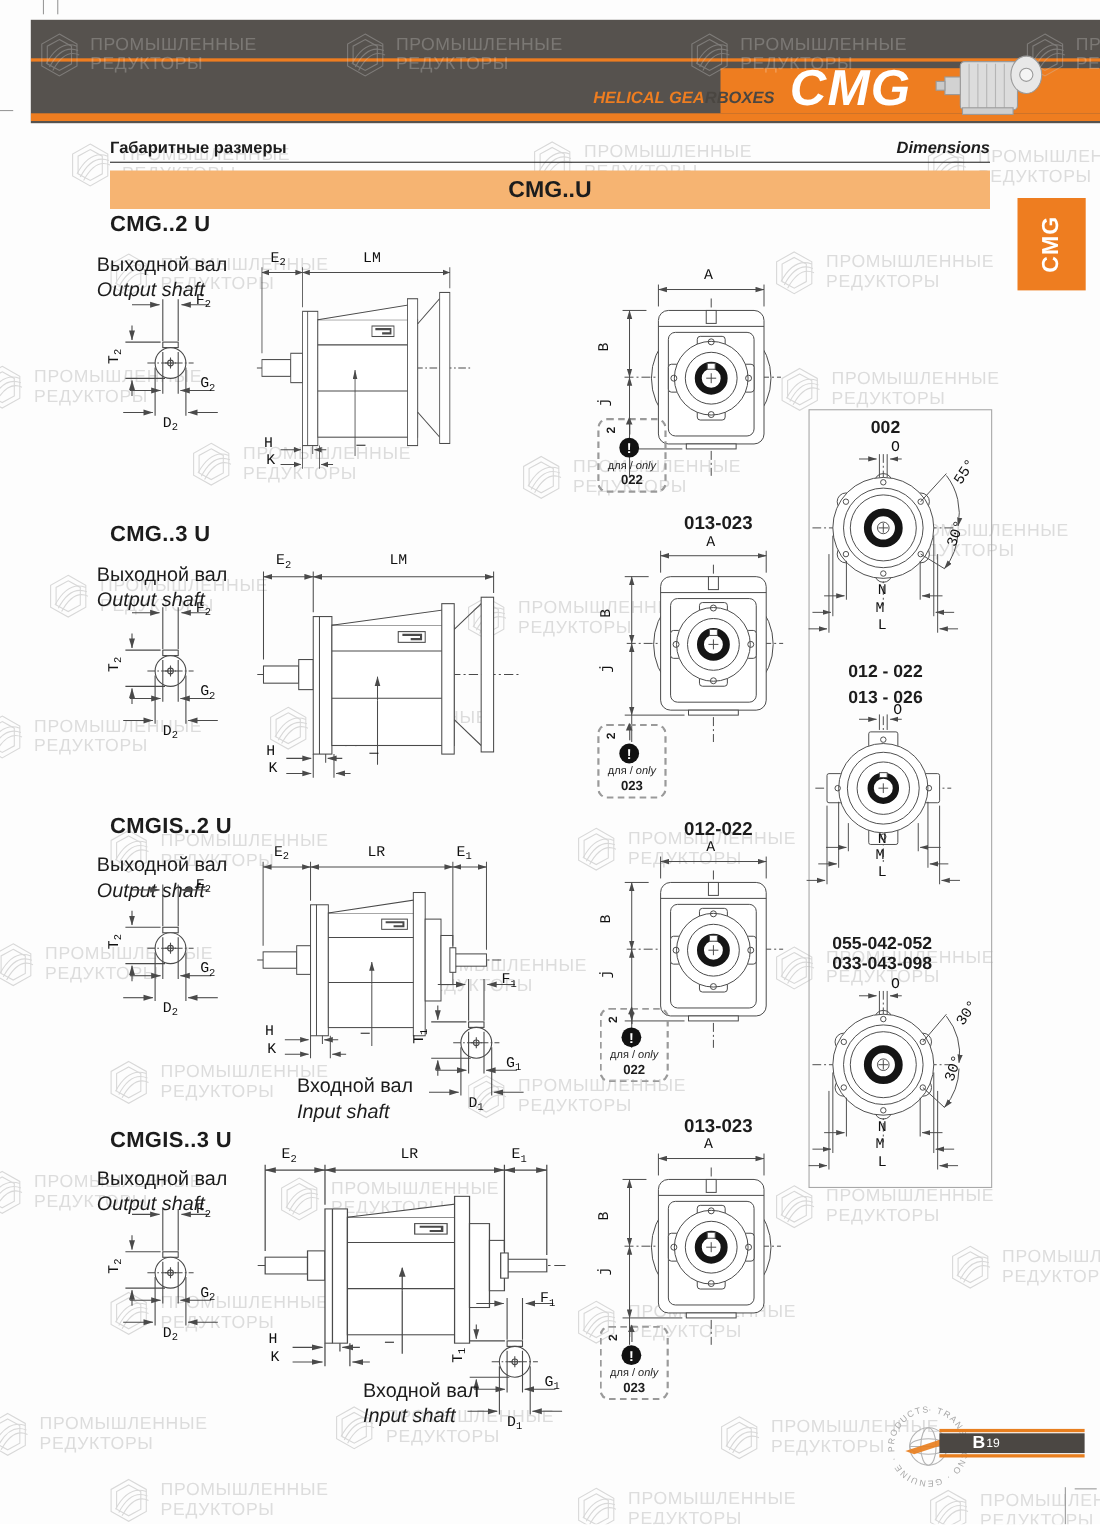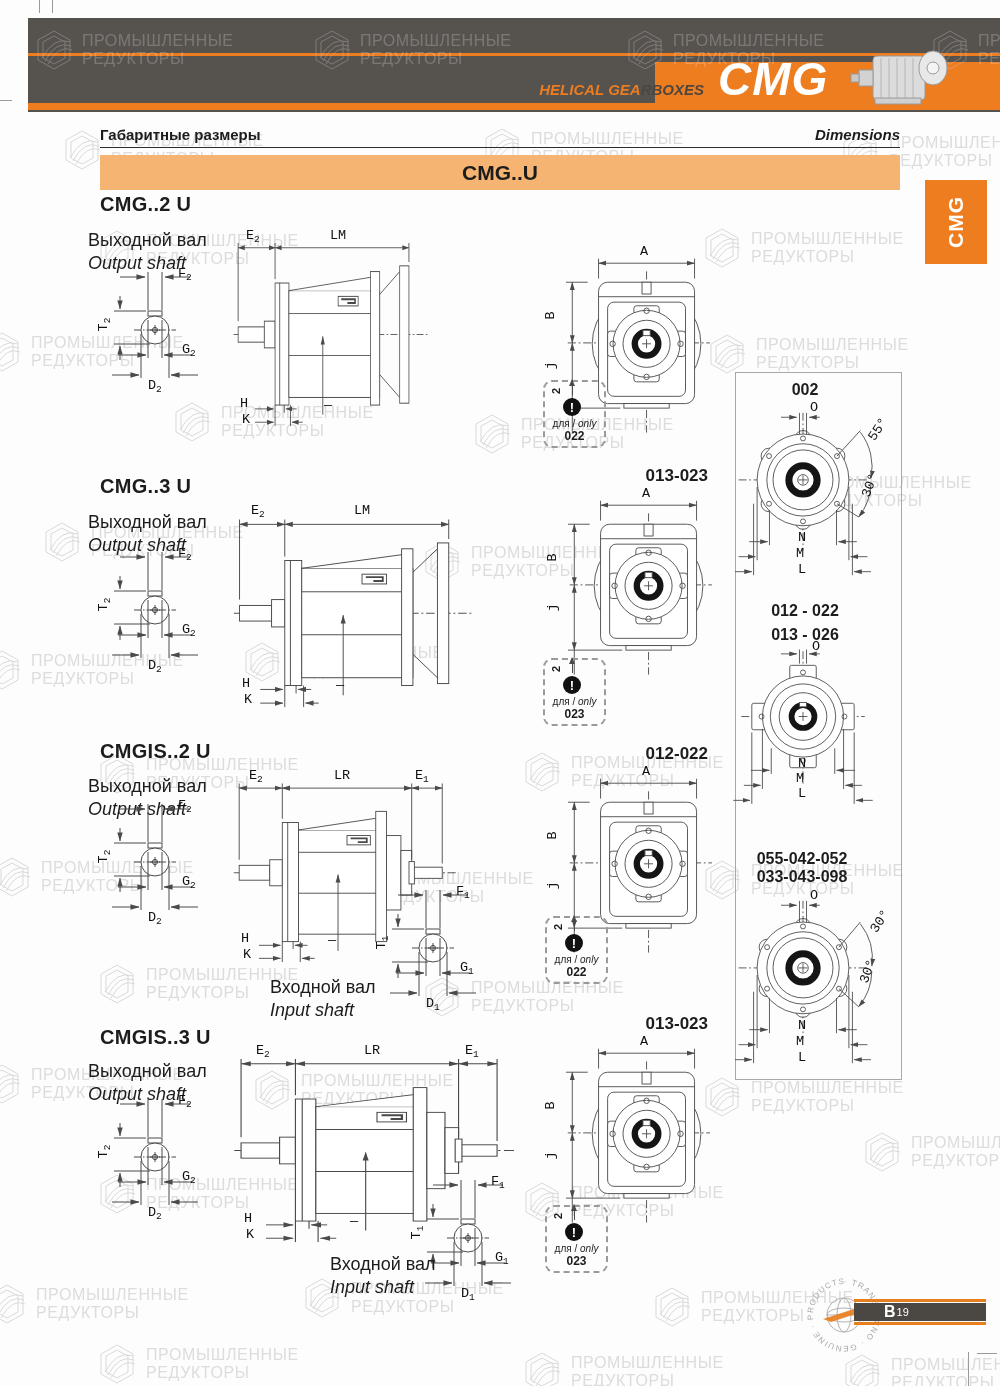--- a/index.html
+++ b/index.html
@@ -34,21 +34,21 @@
            display:flex;align-items:center;justify-content:center;}
   .sidetab span{transform:rotate(-90deg);color:#fff;font-weight:bold;font-size:21px;letter-spacing:1px;}
   
   .sec-title{position:absolute;font-size:20px;font-weight:bold;letter-spacing:.3px;}
   .shaft-label{position:absolute;width:150px;text-align:left;font-size:18px;line-height:1.25;}
   .shaft-label .en{font-style:italic;}
   .blk{position:absolute;font-family:Liberation Mono, monospace;}
   .dim{position:absolute;font-size:13.5px;color:#111;white-space:nowrap;}
   .dim .ds{font-size:9.5px;vertical-align:-3px;}
   .rotccw{transform:rotate(-90deg);transform-origin:center;}
-  .fh{position:absolute;width:110px;text-align:right;font-size:17px;font-weight:bold;}
+  .fh{position:absolute;width:110px;text-align:center;font-size:17px;font-weight:bold;}
   
   .panel{position:absolute;left:735px;top:372px;width:165px;height:706px;border:1px solid #a8a8a8;}
   .ptitle{position:absolute;width:130px;text-align:center;font-size:16px;font-weight:bold;white-space:nowrap;}
   
   .warn{position:absolute;width:59px;height:64px;border:2px dashed #9a9a9a;border-radius:9px;}
   .warn .wline{position:absolute;left:27px;top:-2px;width:1px;height:15px;background:#4a4a4a;}
   .warn .wtri{position:absolute;left:24px;top:-3px;width:0;height:0;
               border-left:3.5px solid transparent;border-right:3.5px solid transparent;border-bottom:7px solid #4a4a4a;}
   .warn .wdim{position:absolute;left:8px;top:3px;font-size:11px;font-weight:bold;transform:rotate(-90deg);}
   .warn .wicon{position:absolute;left:18px;top:16px;width:18px;height:18px;border-radius:50%;background:#111;

